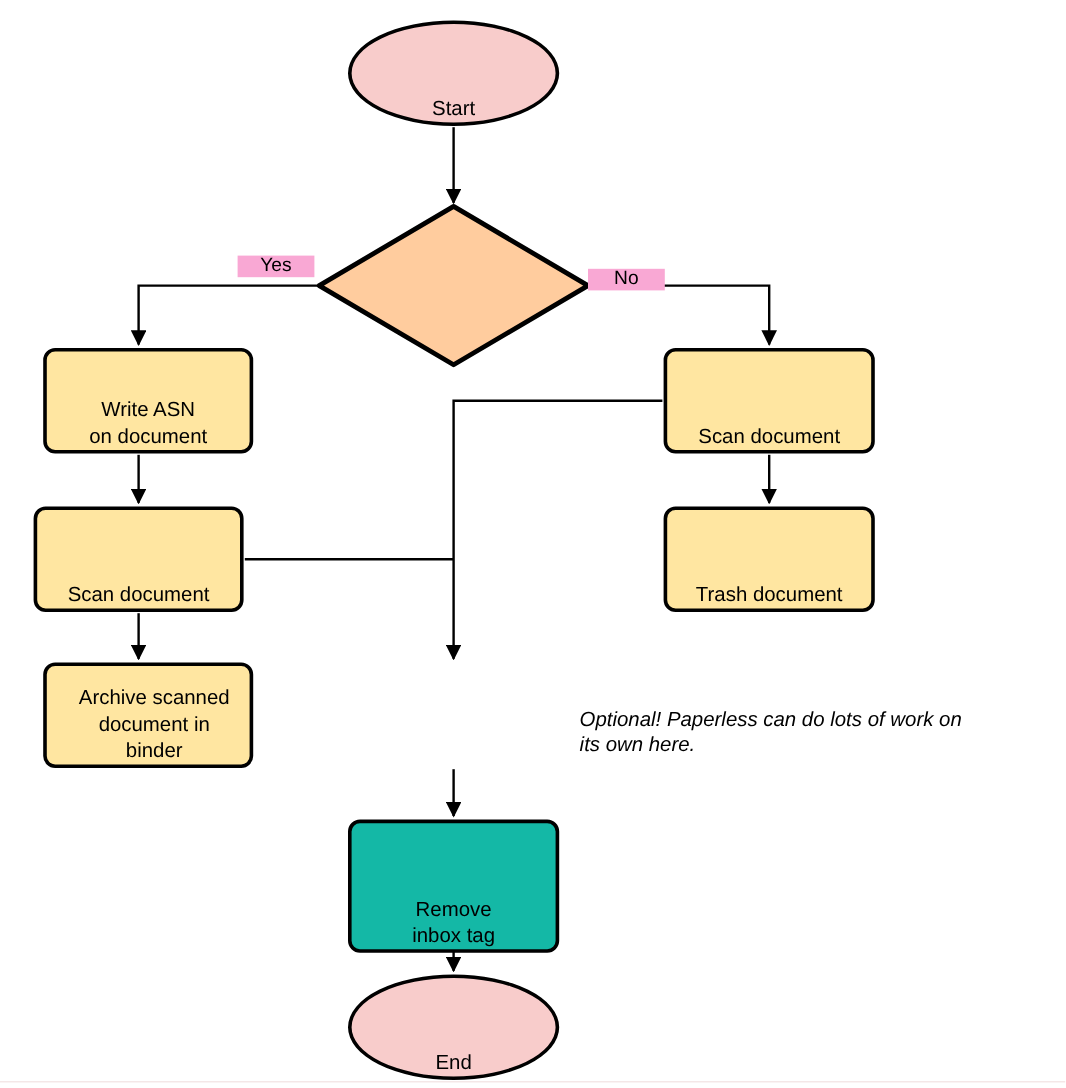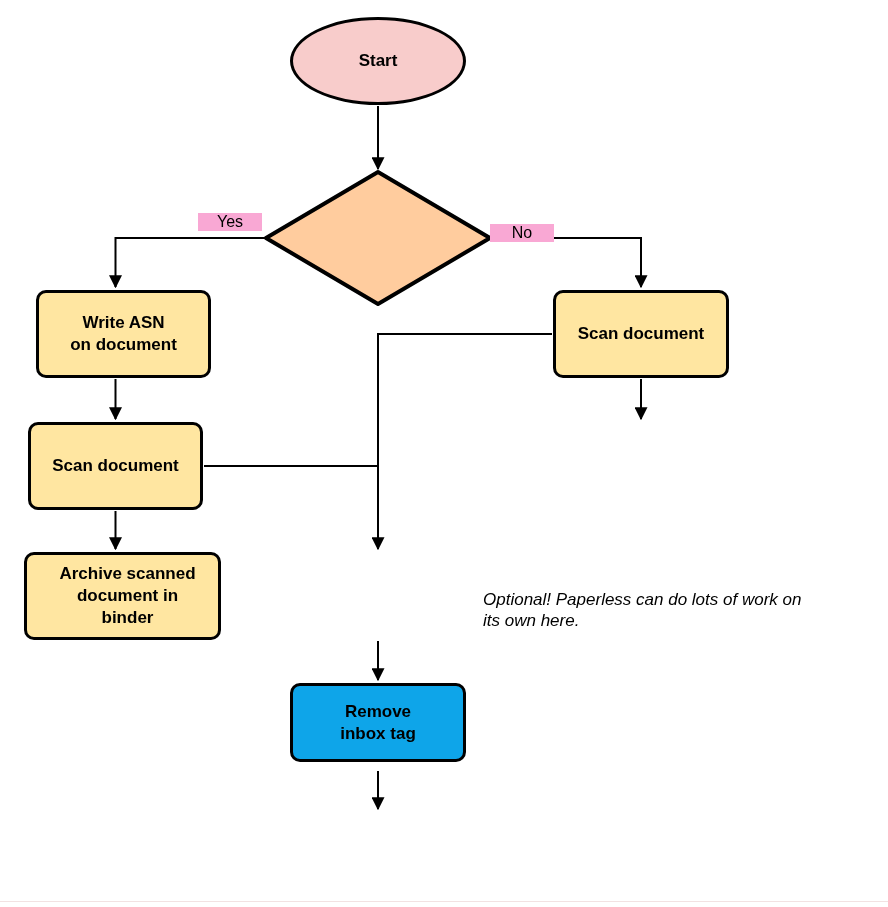--- a/index.html
+++ b/index.html
@@ -19,27 +19,26 @@
   .edges {
     position: absolute;
     left: 0; top: 0;
     width: 888px;
     height: 907px;
   }
   .node {
     position: absolute;
     box-sizing: border-box;
     display: flex;
-    align-items: center;
+    align-items: flex-end;
     justify-content: center;
     text-align: center;
     font-size: 17px;
     line-height: 22px;
     white-space: pre-line;
-    font-weight: bold;
   }
   .terminator {
     border: 3px solid #000000;
     border-radius: 50%;
   }
   .process {
     border: 3px solid #000000;
     border-radius: 10px;
   }
   .decision-label {
@@ -113,32 +112,38 @@
   </div>
 
   <div class="node process" style="left: 553px; top: 290px; width: 176px; height: 88px; background: rgb(255, 230, 161);">
     <span>Scan document</span>
   </div>
 
   <div class="node process" style="left: 28px; top: 422px; width: 175px; height: 88px; background: rgb(255, 230, 161);">
     <span>Scan document</span>
   </div>
 
+  <div class="node process" style="left: 553px; top: 422px; width: 176px; height: 88px; background: rgb(255, 230, 161);">
+    <span>Trash document</span>
+  </div>
 
-  <div class="node process" style="left: 24px; top: 552px; width: 197px; height: 88px; background: rgb(255, 230, 161); padding-left: 10px;">
+  <div class="node process" style="left: 36px; top: 552px; width: 175px; height: 88px; background: rgb(255, 230, 161); padding-left: 10px;">
     <span>Archive scanned
 document in
 binder</span>
   </div>
 
 
   <div class="note" style="left:483px; top:589px; width:400px;">Optional! Paperless can do lots of work on
 its own here.</div>
 
-  <div class="node process" style="left: 290px; top: 683px; width: 176px; height: 79px; background: #0ea5e9;">
+  <div class="node process" style="left: 290px; top: 683px; width: 176px; height: 111px; background: #14b8a6;">
     <span>Remove
 inbox tag</span>
   </div>
 
+  <div class="node terminator" style="left: 290px; top: 812px; width: 176px; height: 88px; background: rgb(248, 204, 203);">
+    <span>End</span>
+  </div>
 
   <div class="bottom-divider" style="background: rgb(242, 226, 226);"></div>
 
 </div>
 
 </body></html>

